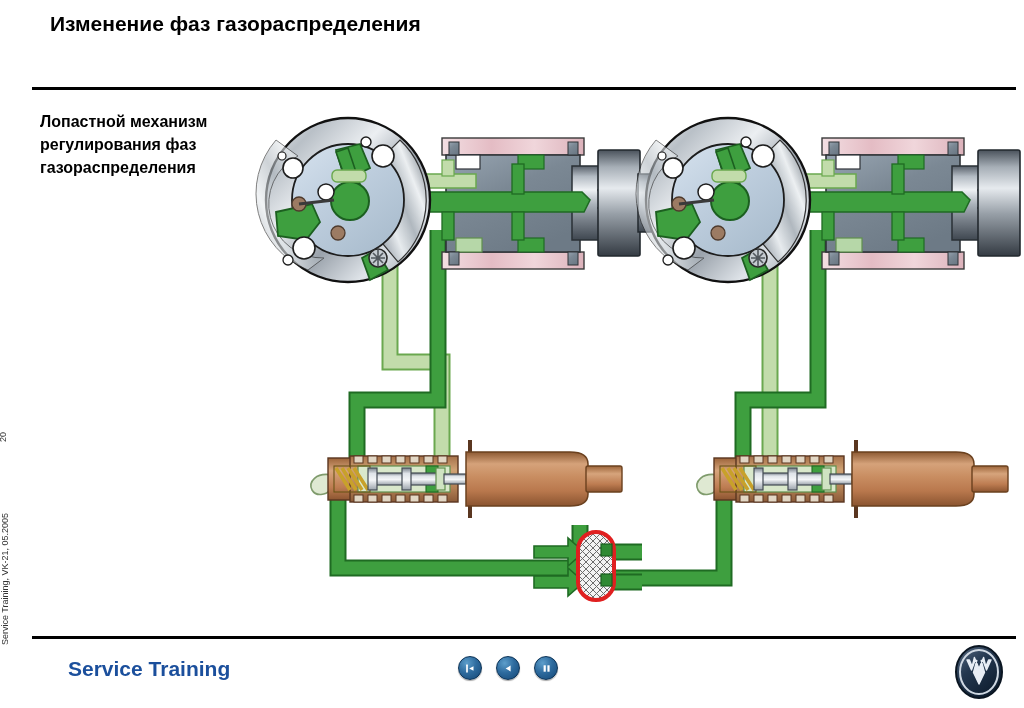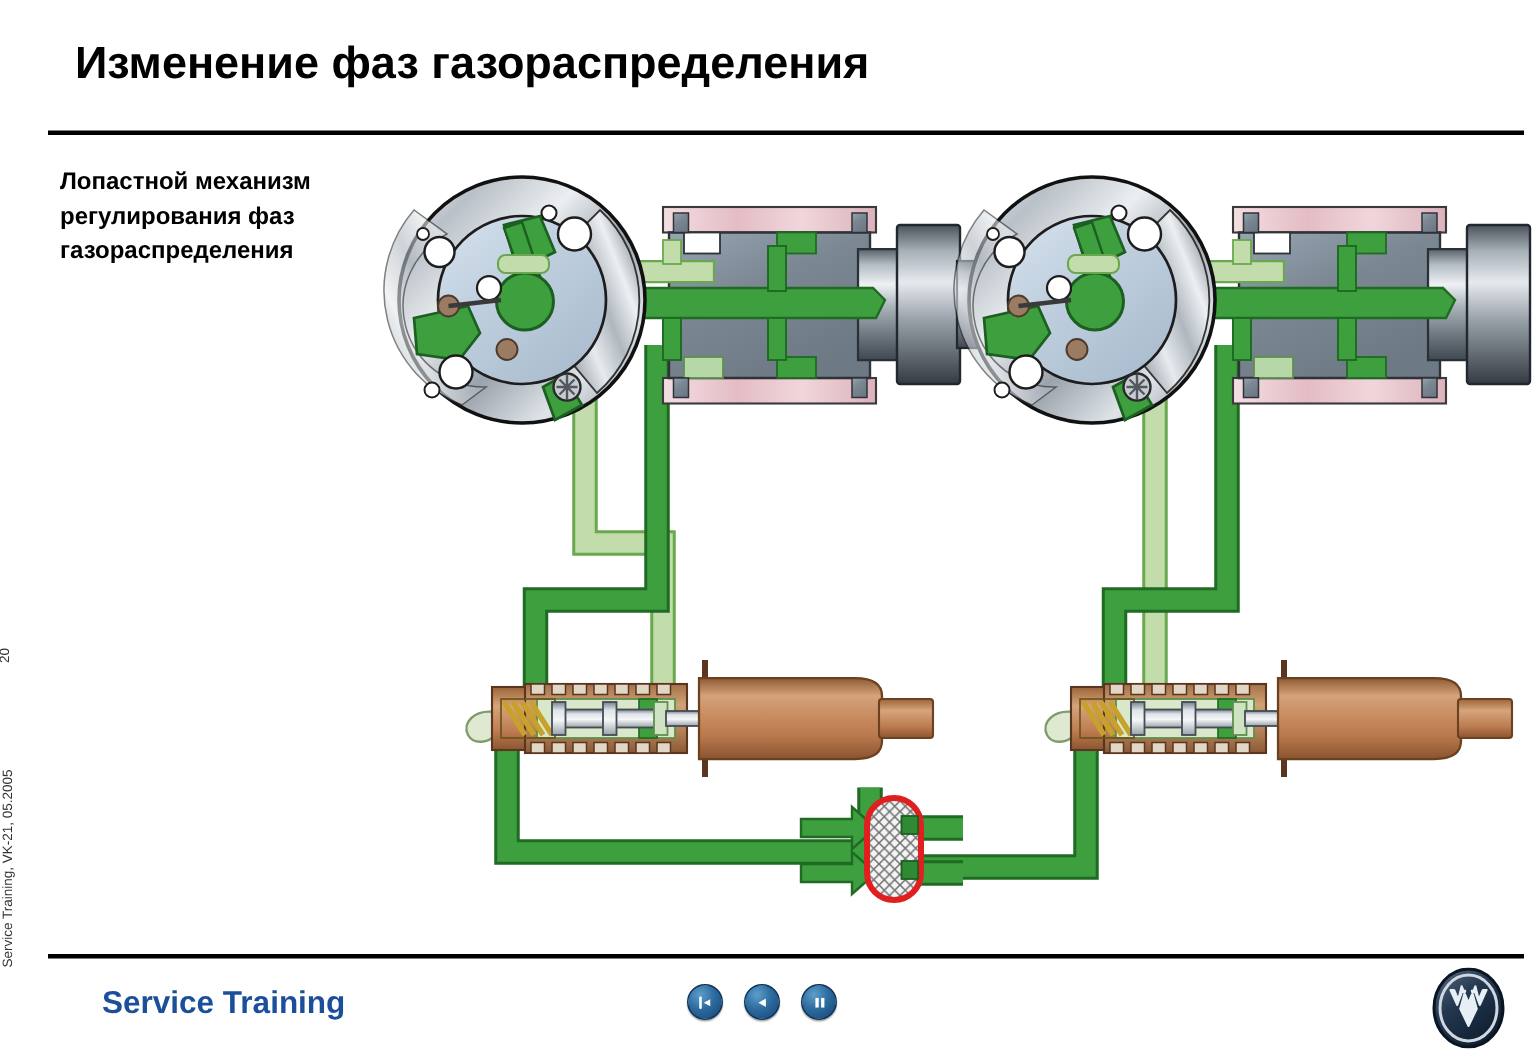--- a/index.html
+++ b/index.html
@@ -20,22 +20,22 @@
     background: #ffffff;
   }
   
   .header {
     position: absolute;
     left: 0; top: 0;
     width: 1024px; height: 88px;
   }
   .slide-title {
     position: absolute;
-    left: 50px; top: 26px;
-    font-size: 30px;
+    left: 50px; top: 12px;
+    font-size: 21px;
     font-weight: bold;
     color: #000000;
     letter-spacing: 0px;
     white-space: nowrap;
   }
   .rule-top {
     position: absolute;
     left: 32px; top: 87px;
     width: 984px; height: 3px;
     background: #000000;

